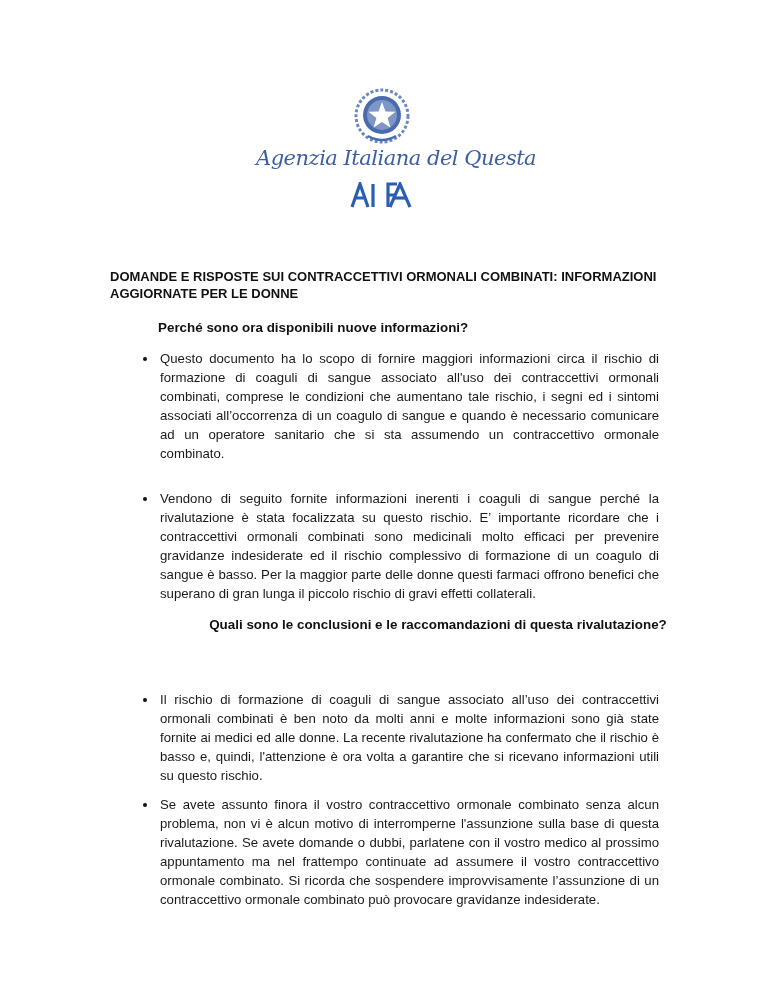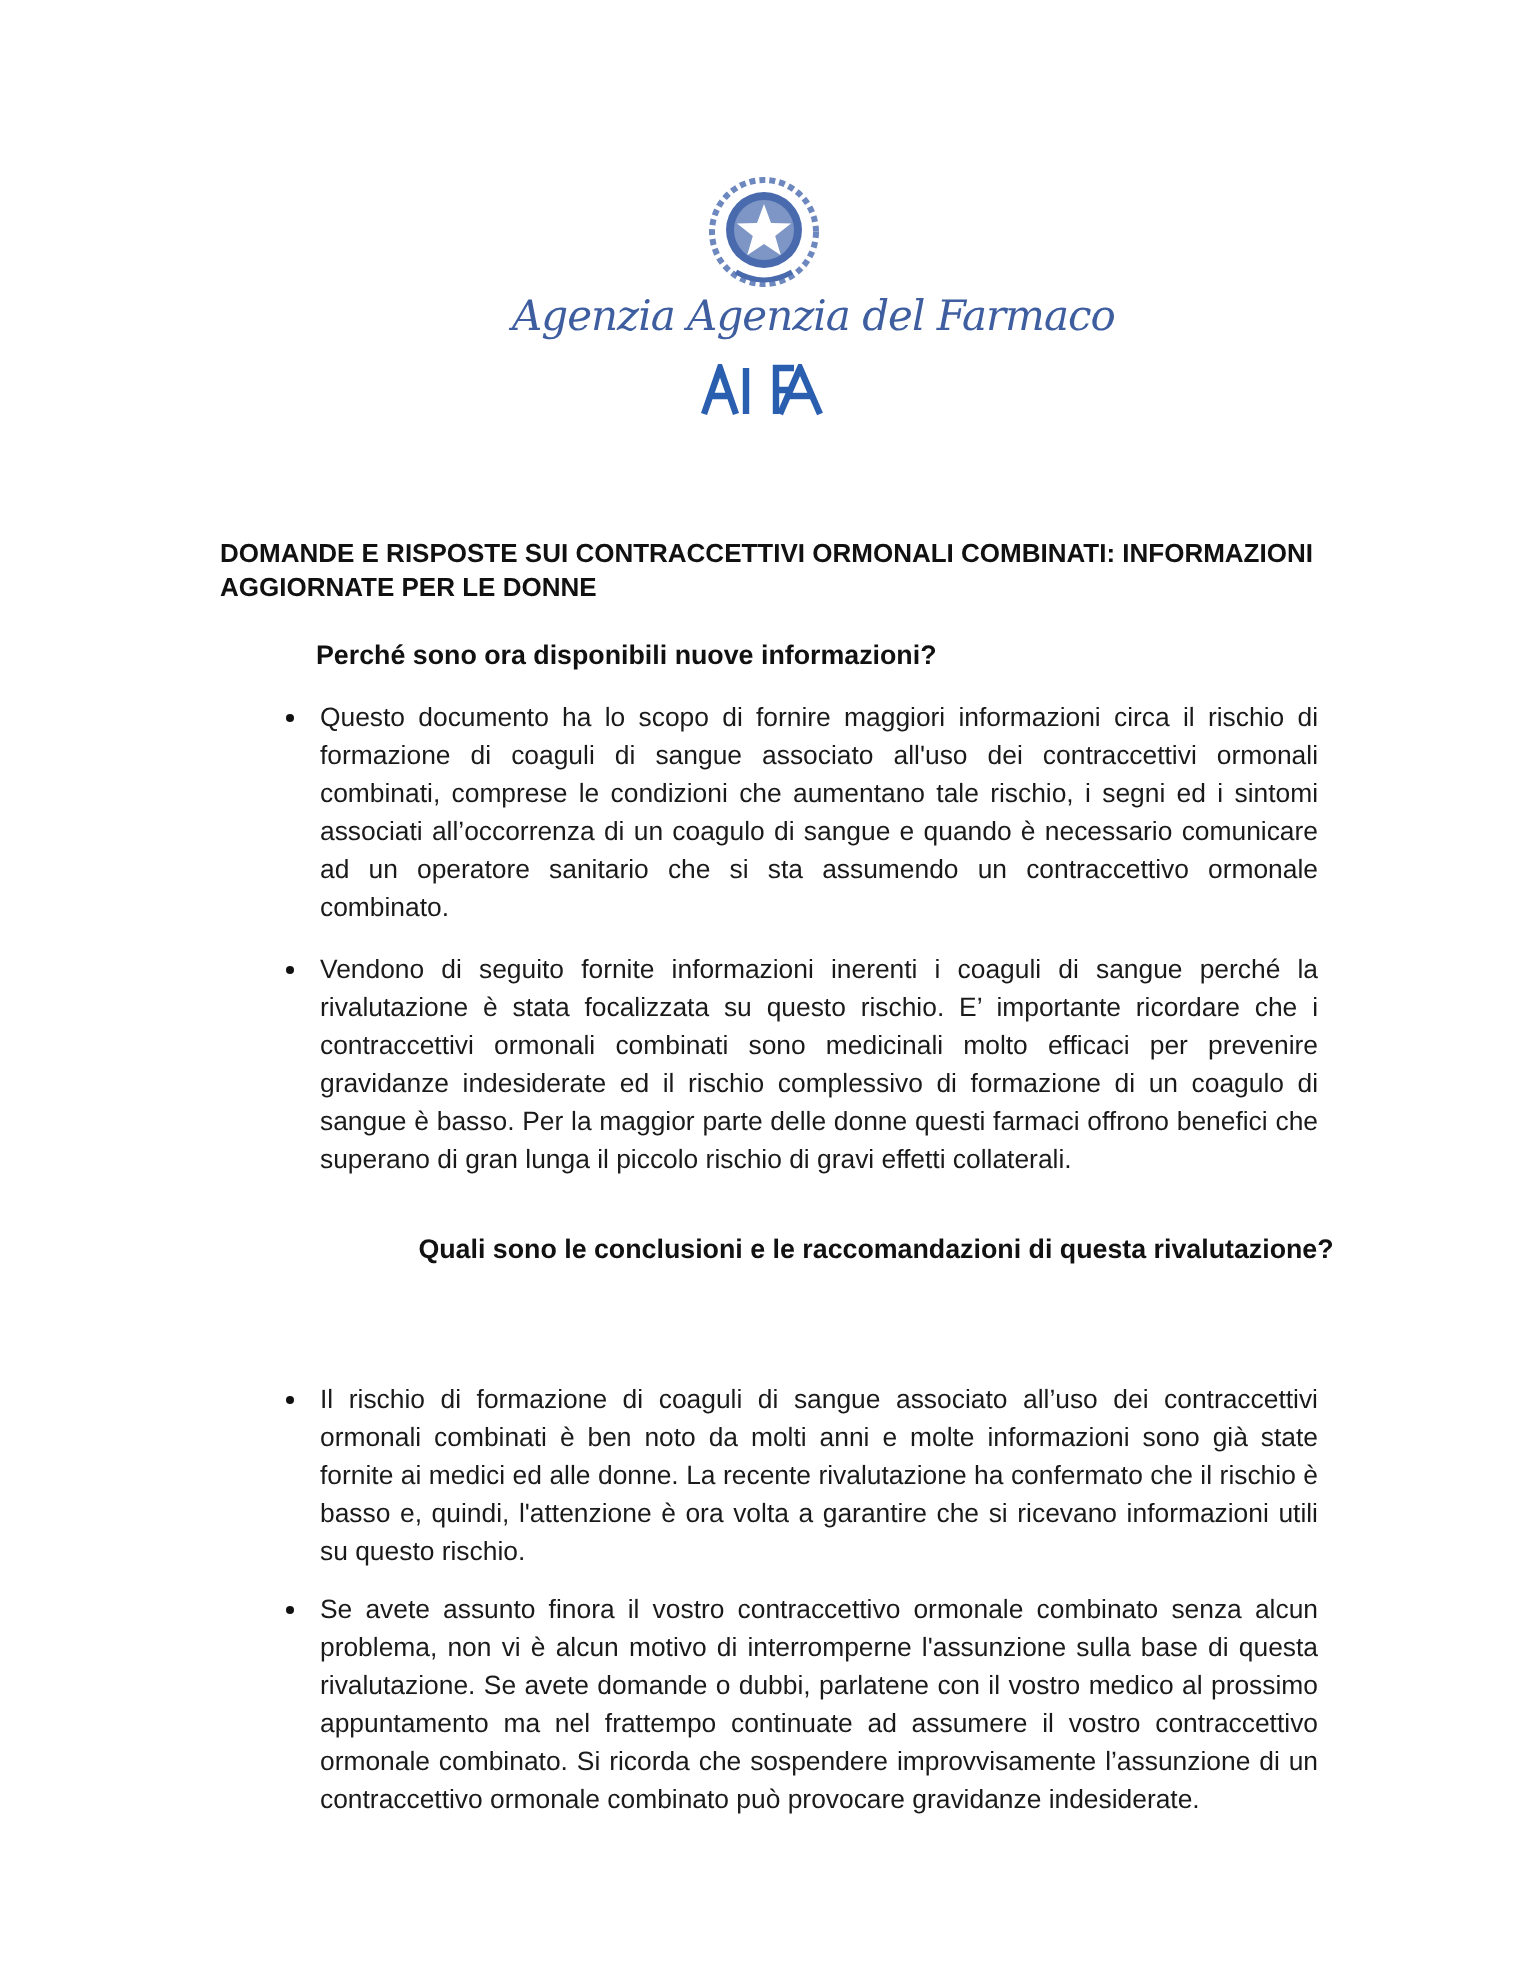--- a/index.html
+++ b/index.html
@@ -39,38 +39,38 @@
 <body>
 
 <div class="logo-wrap">
   <svg class="emblem" viewBox="0 0 56 56">
     <circle cx="28" cy="28" r="26" fill="none" stroke="#6d88bf" stroke-width="3" stroke-dasharray="3 2"></circle>
     <circle cx="28" cy="27" r="19" fill="#4a6aae"></circle>
     <circle cx="28" cy="27" r="15" fill="#7d96c6"></circle>
     <path d="M28 14 L31.5 23.5 L41.5 23.8 L33.6 30 L36.4 39.6 L28 34 L19.6 39.6 L22.4 30 L14.5 23.8 L24.5 23.5 Z" fill="#ffffff"></path>
     <path d="M14 48 Q28 56 42 48" fill="none" stroke="#4a6aae" stroke-width="2.5"></path>
   </svg>
-  <div class="agency-name">Agenzia Agenzia del Farmaco</div>
+  <div class="agency-name">Agenzia Italiana del Questa</div>
   <svg class="aifa" viewBox="0 0 66 26">
     <g fill="none" stroke="#2a5fb0" stroke-width="3.2" stroke-linejoin="miter">
       <path d="M2 25 L10 2 L18 25 M5.5 16 L14.5 16"></path>
       <path d="M23 2 L23 25"></path>
       <path d="M38 25 L38 2 L47 2 M38 13 L45 13"></path>
       <path d="M40 25 L50 2 L60 25"></path>
       <path d="M44.5 16 L56 16"></path>
     </g>
   </svg>
 </div>
 
 <div class="doc-title">DOMANDE E RISPOSTE SUI CONTRACCETTIVI ORMONALI COMBINATI: INFORMAZIONI AGGIORNATE PER LE DONNE</div>
 
 <div class="q-heading" style="top:320px;">Perché sono ora disponibili nuove informazioni?</div>
 
 <ul class="bullets" style="top:349px;">
-  <li style="margin-bottom:12px;">
+  <li style="margin-bottom:26px;">
     <span class="dot"></span>
     <span>Questo documento ha lo scopo di fornire maggiori informazioni circa il rischio di formazione di coaguli di sangue associato all'uso dei contraccettivi ormonali combinati, comprese le condizioni che aumentano tale rischio, i segni ed i sintomi associati all’occorrenza di un coagulo di sangue e quando è necessario comunicare ad un operatore sanitario che si sta assumendo un contraccettivo ormonale combinato.</span>
   </li>
   <li style="margin-bottom:12px;">
     <span class="dot"></span>
     <span>Vendono di seguito fornite informazioni inerenti i coaguli di sangue perché la rivalutazione è stata focalizzata  su questo rischio. E’ importante ricordare che i contraccettivi ormonali combinati sono medicinali molto efficaci per prevenire gravidanze indesiderate ed il rischio complessivo di formazione di un coagulo di sangue è basso. Per la maggior parte delle donne questi farmaci offrono benefici che superano di gran lunga il piccolo rischio di gravi effetti collaterali.</span>
   </li>
 </ul>
 
 <div class="q-heading" style="top:617px;text-align:center;">Quali sono le conclusioni e le raccomandazioni di questa rivalutazione?</div>

